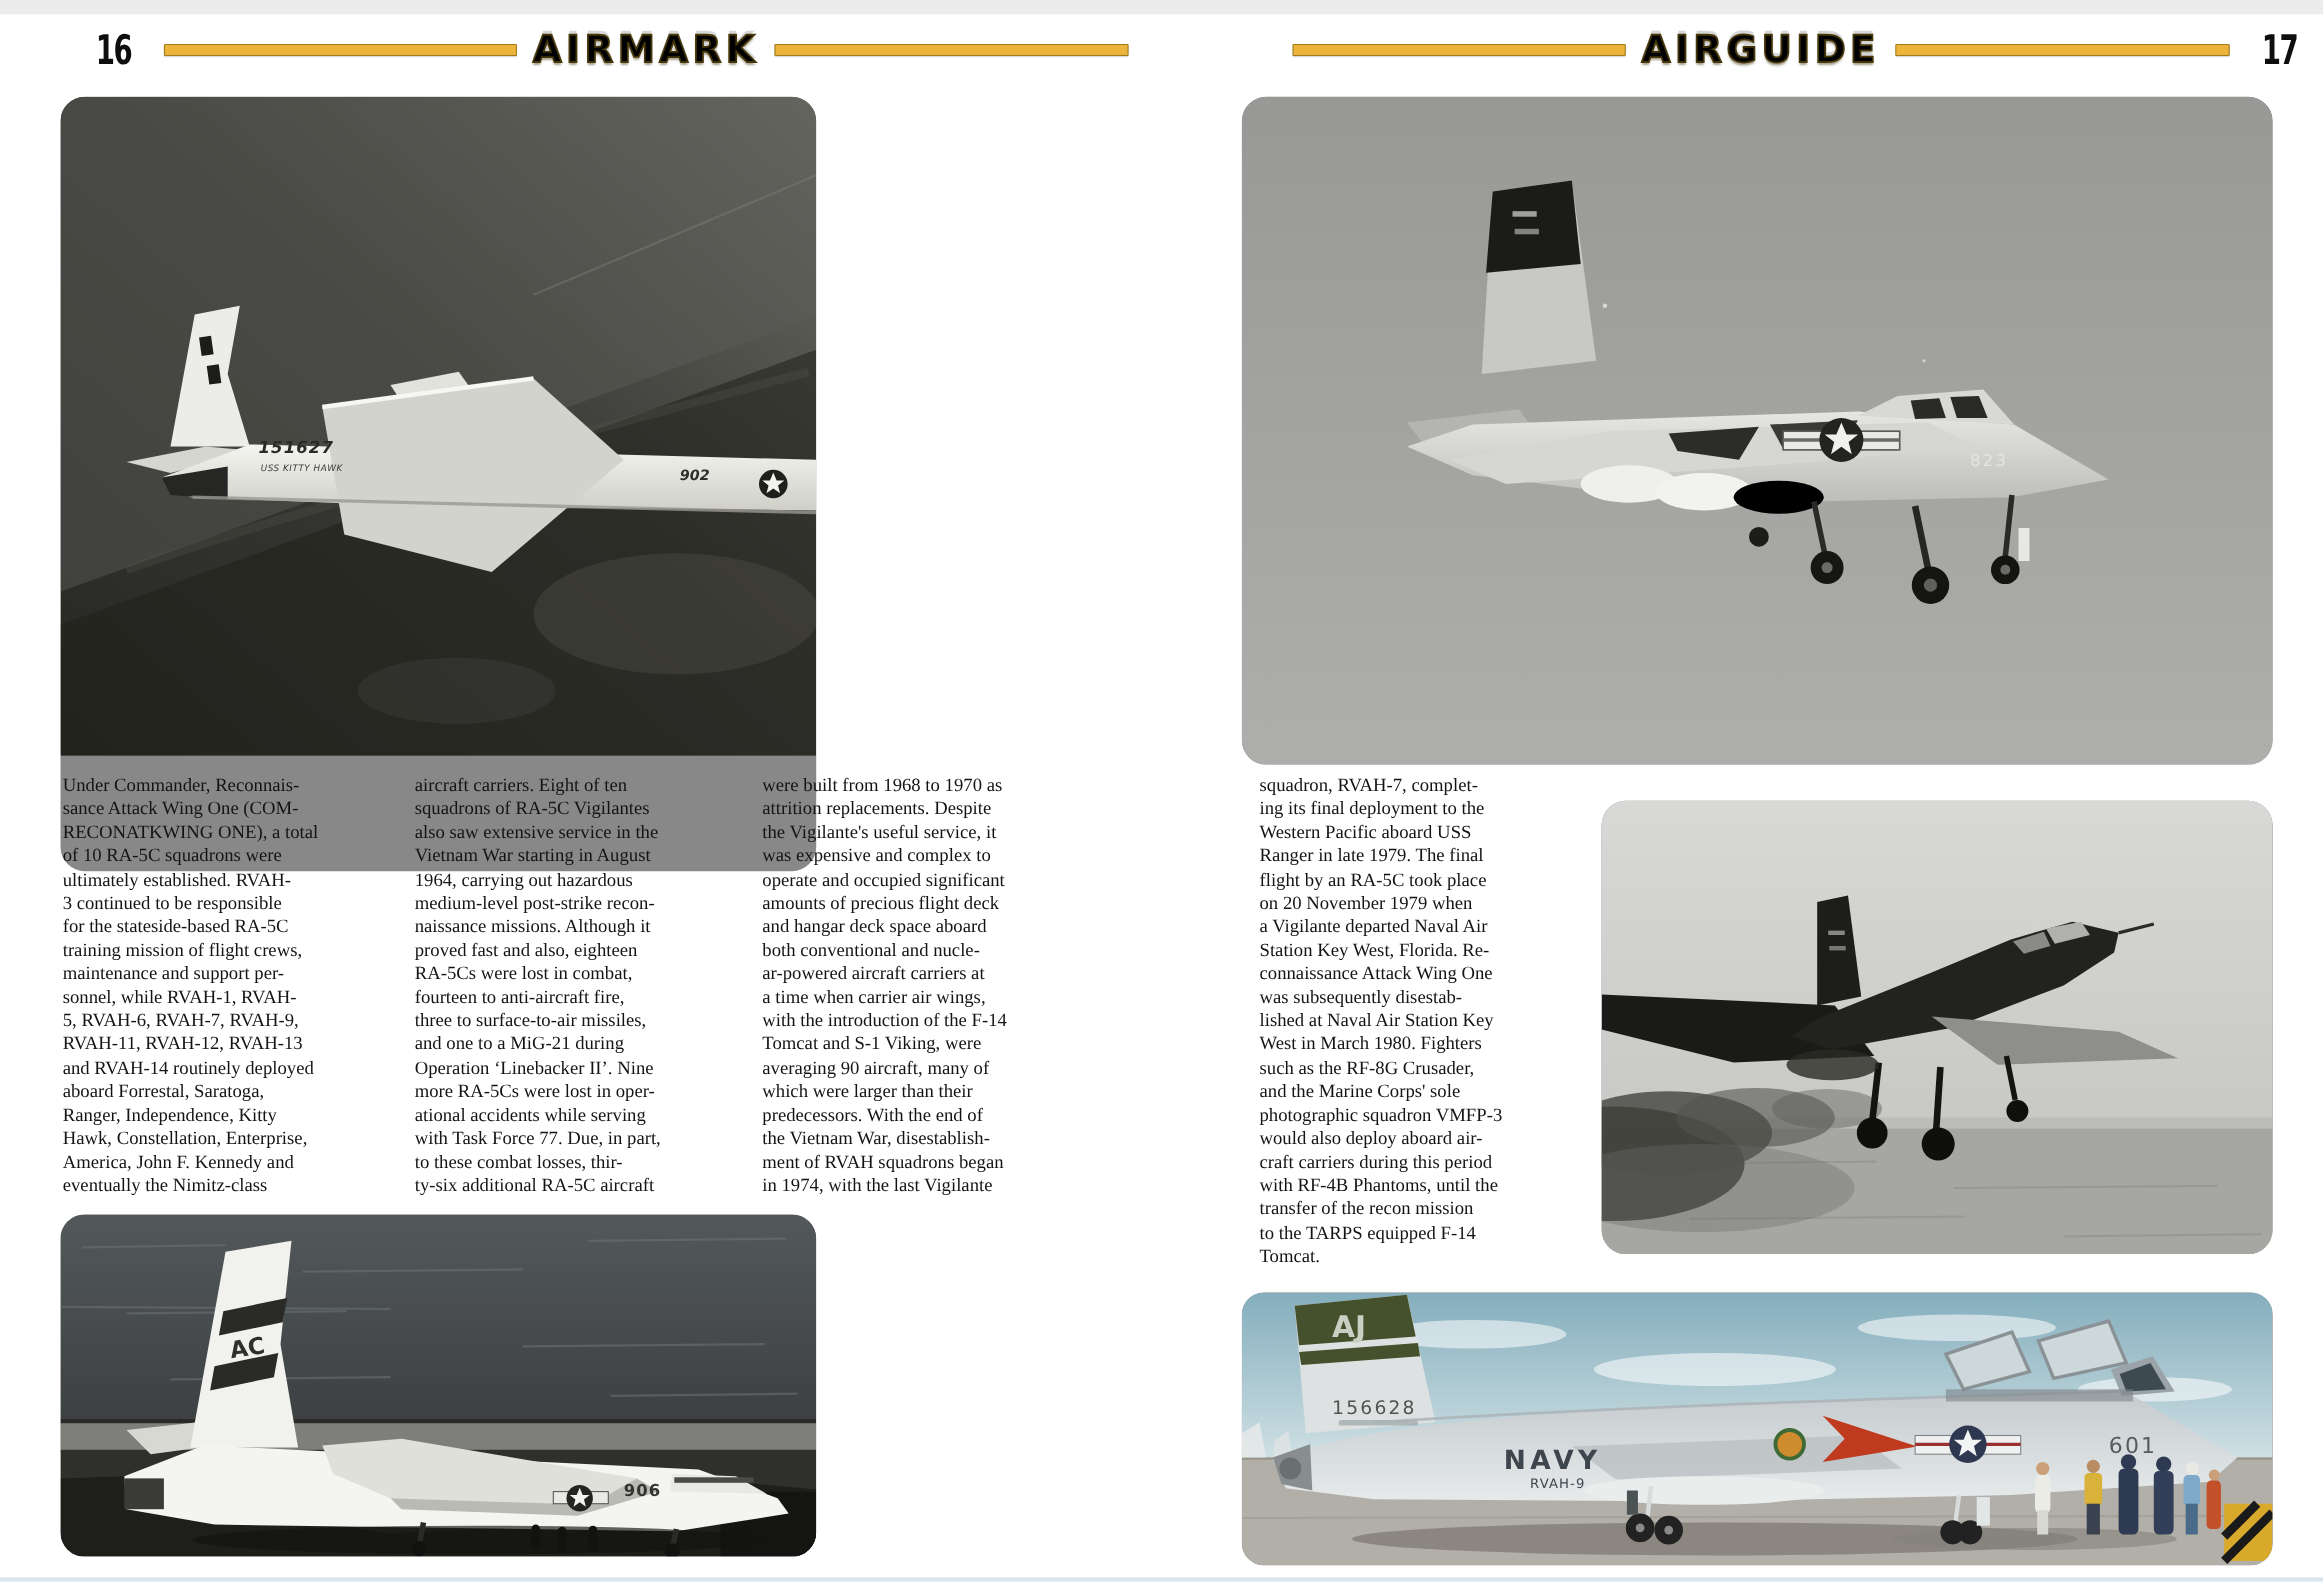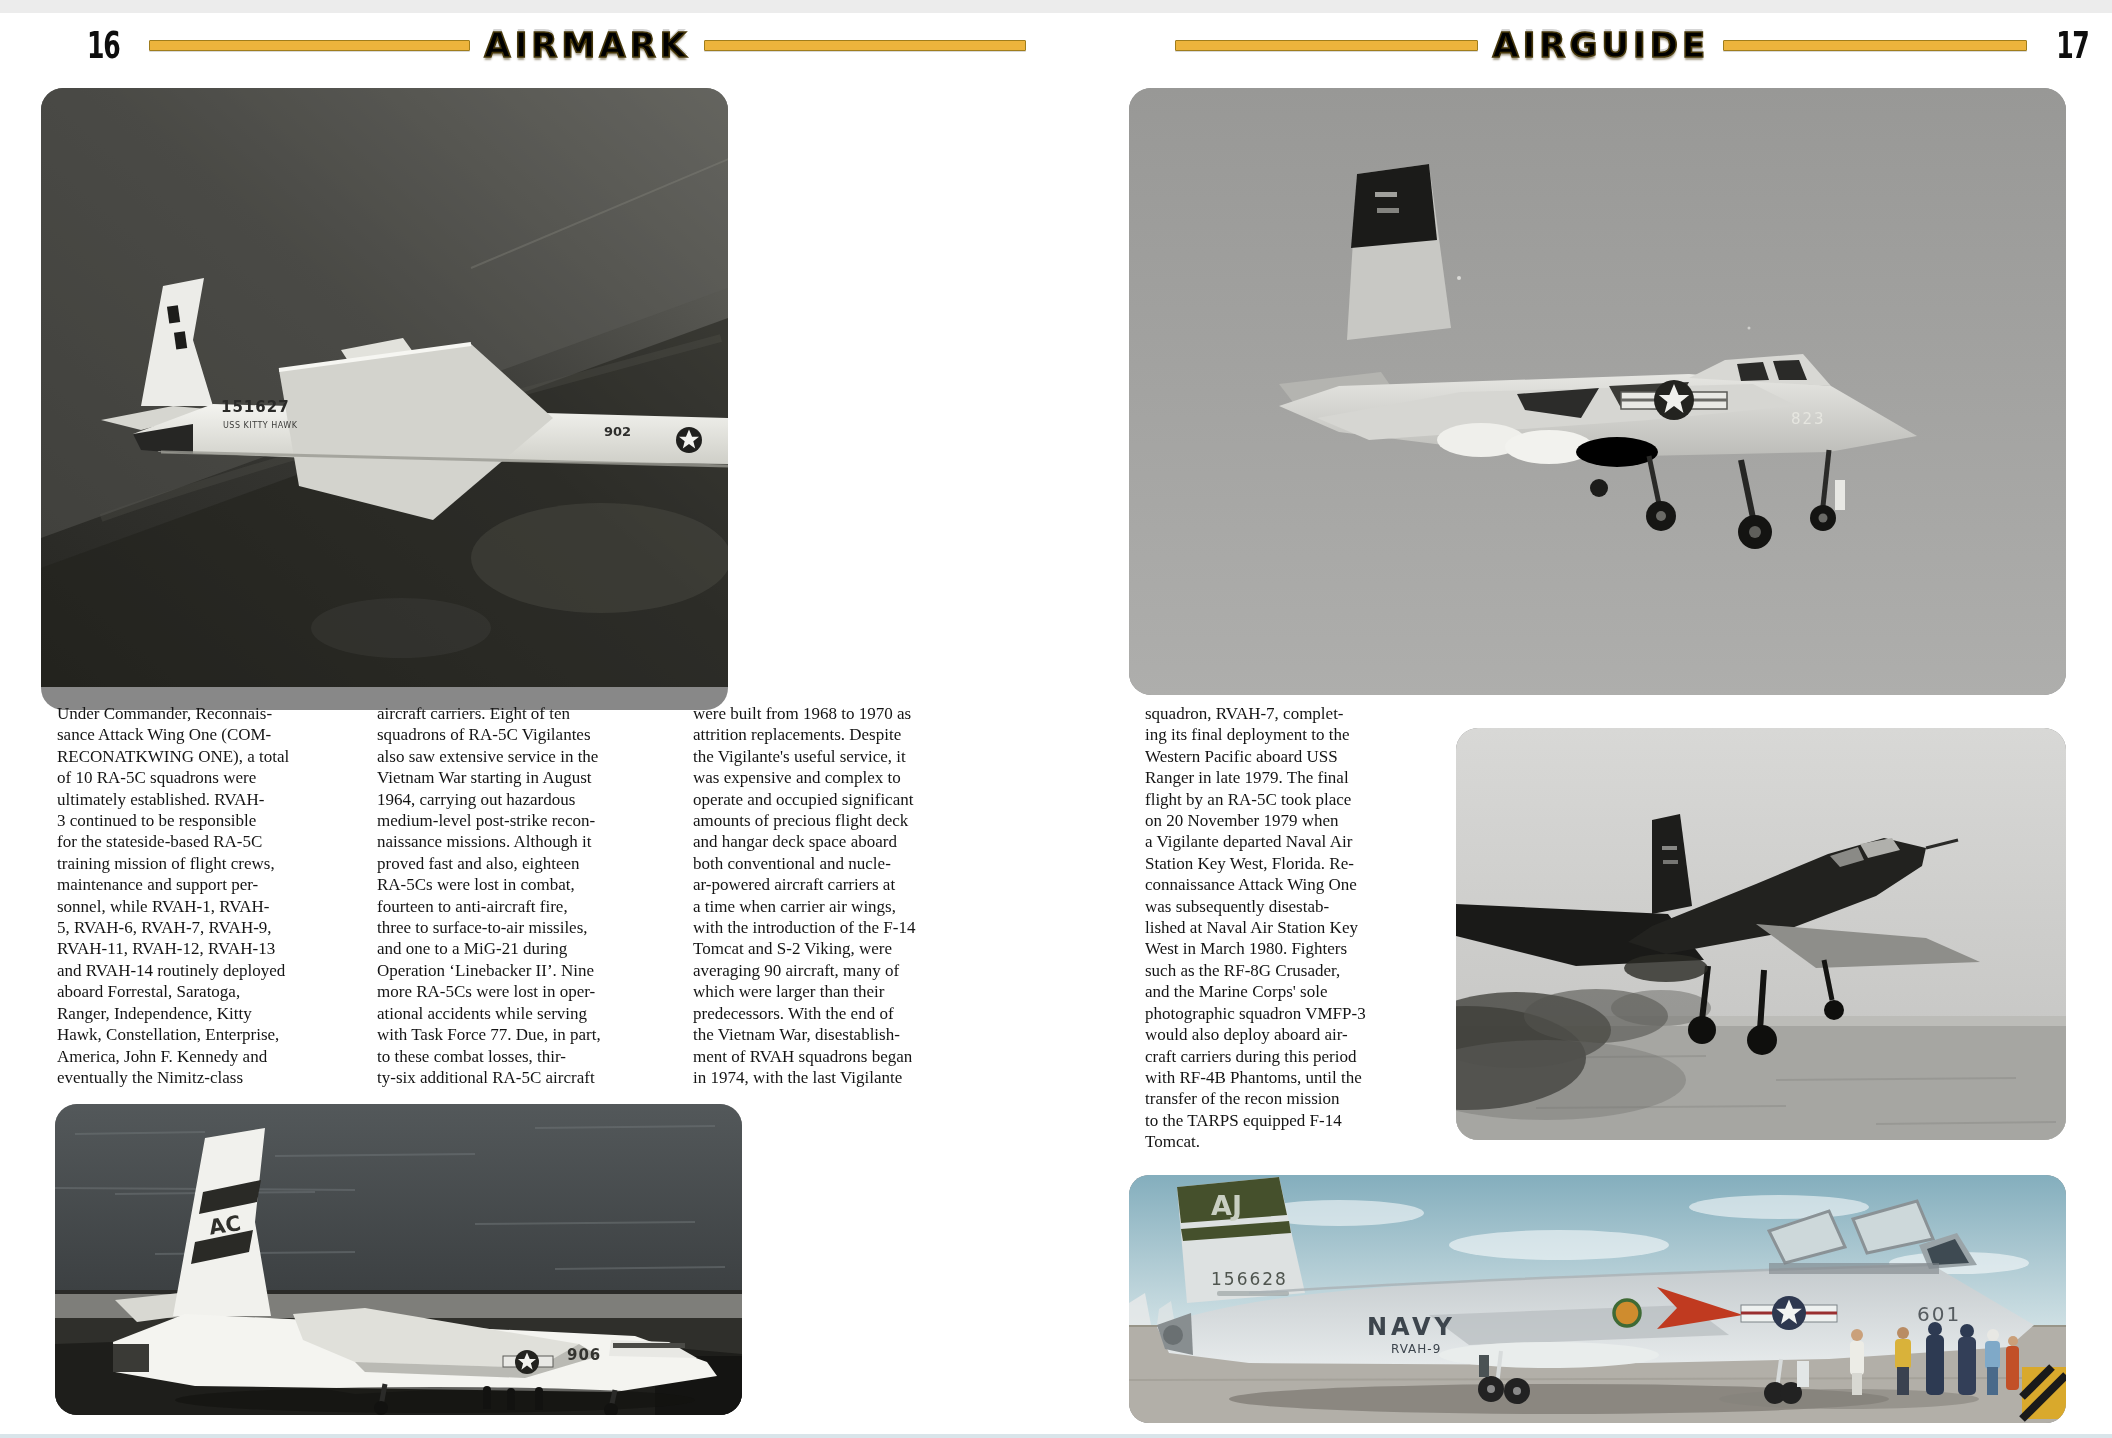--- a/index.html
+++ b/index.html
@@ -24,21 +24,21 @@
   }
   .brandlogo{
     font-size:34px;font-weight:800;letter-spacing:4px;color:#000000;
     -webkit-text-stroke:1.6px #463709;
     text-shadow:0 -3px 0 #d6d6d6, 0 3px 2px rgba(60,45,5,.45);
     line-height:1;white-space:nowrap;
   }
 
   .photo{position:absolute;border-radius:22px;overflow:hidden;background:#888;}
   .photo svg{display:block;}
-  #photo-top-left{left:41px;top:88px;width:687px;height:622px;}
+  #photo-top-left{left:55px;top:88px;width:687px;height:704px;font-style:italic;}
   #photo-top-right{left:1129px;top:88px;width:937px;height:607px;}
   #photo-bottom-left{left:55px;top:1104px;width:687px;height:311px;}
   #photo-mid-right{left:1456px;top:728px;width:610px;height:412px;}
   #photo-color{left:1129px;top:1175px;width:937px;height:248px;border-radius:20px;}
 
   .col{
     position:absolute;top:703px;font-size:17px;line-height:21.4px;
     color:#141414;white-space:nowrap;font-family:Liberation Serif, serif;
   }
   #col-1{left:57px;}
@@ -203,21 +203,21 @@
     <div>attrition replacements. Despite</div>
     <div>the Vigilante's useful service, it</div>
     <div>was expensive and complex to</div>
     <div>operate and occupied significant</div>
     <div>amounts of precious flight deck</div>
     <div>and hangar deck space aboard</div>
     <div>both conventional and nucle-</div>
     <div>ar-powered aircraft carriers at</div>
     <div>a time when carrier air wings,</div>
     <div>with the introduction of the F-14</div>
-    <div>Tomcat and S-2 Viking, were</div>
+    <div>Tomcat and S-1 Viking, were</div>
     <div>averaging 90 aircraft, many of</div>
     <div>which were larger than their</div>
     <div>predecessors. With the end of</div>
     <div>the Vietnam War, disestablish-</div>
     <div>ment of RVAH squadrons began</div>
     <div>in 1974, with the last Vigilante</div>
   </div>
 
 <div class="col" id="col-right">
     <div>squadron, RVAH-7, complet-</div>

